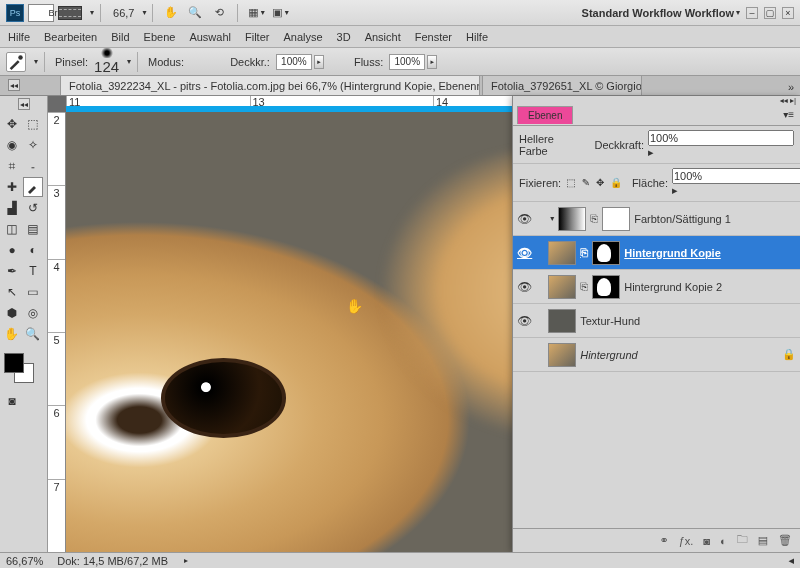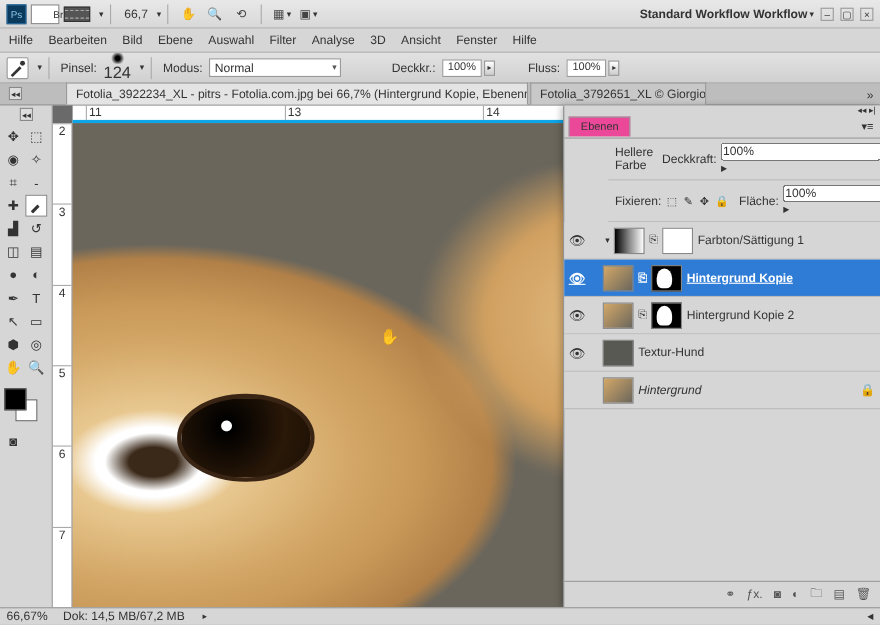--- a/index.html
+++ b/index.html
@@ -40,33 +40,33 @@
   
   .toolbox{width:48px;background:#d6d6d6;border-right:1px solid #999;padding:18px 2px 2px 2px;display:flex;flex-wrap:wrap;align-content:flex-start;position:relative;}
   .tool{width:20px;height:20px;border:1px solid transparent;margin:0 1px 1px 0;display:flex;align-items:center;justify-content:center;color:#333;font-size:12px;position:relative;}
   .tool.sel{border:1px solid #888;background:#fff;}
   .tool svg{width:14px;height:14px;}
   .swatches{margin-top:6px;width:40px;height:36px;position:relative;}
   .swatch-fg{position:absolute;width:20px;height:20px;background:#000;border:1px solid #666;left:2px;top:2px;}
   .swatch-bg{position:absolute;width:20px;height:20px;background:#fff;border:1px solid #666;left:12px;top:12px;}
   
   .canvas-wrap{flex:1;position:relative;background:#6a6a6a;}
-  .ruler-h{position:absolute;top:0;left:18px;right:0;height:16px;background:#fff;border-bottom:3px solid #0ea5e9;font-size:8px;display:flex;padding-left:12px;}
+  .ruler-h{position:absolute;top:0;left:18px;right:0;height:16px;background:#fff;border-bottom:6px solid #0ea5e9;font-size:8px;display:flex;}
   .ruler-h span{flex:1;border-left:1px solid #aaa;padding-left:2px;}
   .ruler-v{position:absolute;top:16px;left:0;width:18px;bottom:0;background:#fff;border-right:1px solid #888;font-size:8px;display:flex;flex-direction:column;}
   .ruler-v span{flex:1;border-top:1px solid #aaa;padding-top:1px;text-align:center;}
   .canvas{position:absolute;left:18px;top:16px;right:0;bottom:0;background:radial-gradient(ellipse 60% 60% at 10% 70%, #3a2818 0%, #3a2818 5%, #fff 10%, #fff 12%, #e8c890 18%, #d4a868 40%, #c89858 55%, #b08048 70%, #6a665c 75%, #6a665c 100%);overflow:hidden;}
   .fur{position:absolute;top:8%;right:5%;width:55%;height:65%;background:radial-gradient(ellipse 60% 70% at 50% 50%,#e4be84 0,#d0a060 50%,rgba(106,102,92,0) 75%);border-radius:50% 40% 50% 40%;filter:blur(4px);}
   .eye{position:absolute;left:13%;top:56%;width:17%;height:18%;background:radial-gradient(circle at 35% 35%,#fff 0,#fff 5%,#000 6%,#2a1808 60%,#1a1004 100%);border-radius:50%;border:4px solid #3a2414;}
   .cursor{position:absolute;left:280px;top:186px;font-size:14px;color:#000;}
   
   .layers{width:288px;background:#d6d6d6;border-left:1px solid #888;display:flex;flex-direction:column;position:absolute;right:0;top:96px;bottom:16px;box-shadow:-2px 0 6px rgba(0,0,0,.25);}
   .layers .phead{height:22px;display:flex;align-items:center;border-bottom:1px solid #999;}
   .layers .ptab{padding:3px 10px;background:#ec4899;border:1px solid #999;border-bottom:none;margin-left:4px;font-size:10px;}
-  .layers .row{display:flex;align-items:center;padding:4px 6px;gap:4px;border-bottom:1px solid #bbb;margin-left:40px;}
+  .layers .row{display:flex;align-items:center;padding:4px 6px;gap:4px;border-bottom:1px solid #bbb;}
   .layers .row .sel{flex:1;max-width:120px;}
   .layers .lrow{display:flex;align-items:center;height:34px;border-bottom:1px solid #bbb;background:#d6d6d6;padding:0 4px;gap:4px;}
   .layers .lrow.selected{background:#2e7cd6;color:#fff;}
   .layers .lrow.selected span{color:#fff;font-weight:bold;text-decoration:underline;}
   .layers .eyei{font-size:12px;}
   .layers .thumb{width:28px;height:24px;border:1px solid #888;background:linear-gradient(135deg,#d4a868,#6a665c);}
   .layers .mask{width:28px;height:24px;border:1px solid #888;background:#000;position:relative;}
   .layers .mask:before{content:"";position:absolute;left:4px;top:2px;width:14px;height:18px;background:#fff;border-radius:60% 60% 40% 40%;}
   .layers .link{font-size:10px;}
   .layers .footer{margin-top:auto;height:24px;display:flex;align-items:center;justify-content:flex-end;gap:10px;padding:0 8px;border-top:1px solid #999;}
@@ -126,23 +126,20 @@
   <span class="small-arrow">▾</span>
   <div class="sep" style="width:1px;height:20px;background:#aaa;"></div>
   <label>Pinsel:</label>
   <div style="text-align:center;">
     <div style="width:14px;height:10px;background:radial-gradient(circle,#000 2px,transparent 6px);margin:auto;"></div>
     <div style="font-size:15px;">124</div>
   </div>
   <span class="small-arrow">▾</span>
   <div class="sep" style="width:1px;height:20px;background:#aaa;"></div>
   <label>Modus:</label>
-  <div class="sel" style="width:120px;">
-      <span>Normal</span>
-    </div>
   <div style="flex:0 0 30px;"></div>
   <label>Deckkr.:</label>
   <div class="val">
       <input value="100%" style="">
       <div class="chev">▸</div>
     </div>
   <div style="width:14px;"></div>
   <label>Fluss:</label>
   <div class="val">
       <input value="100%" style="">

